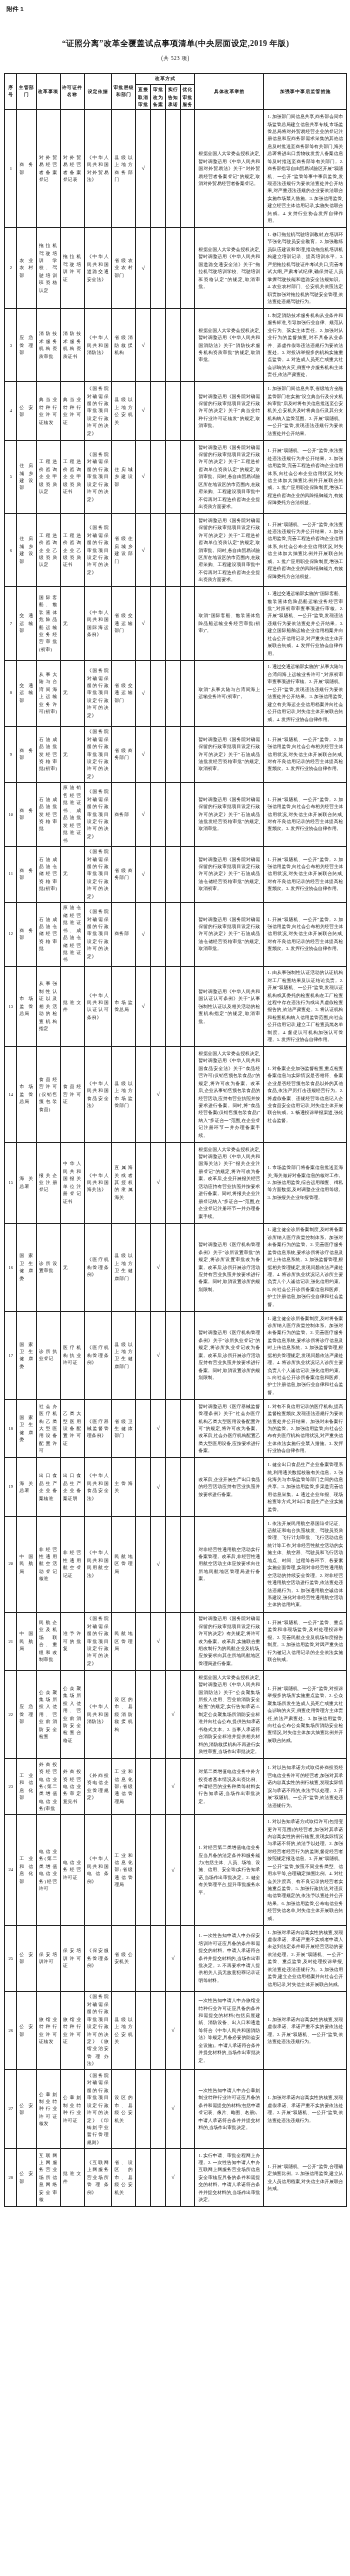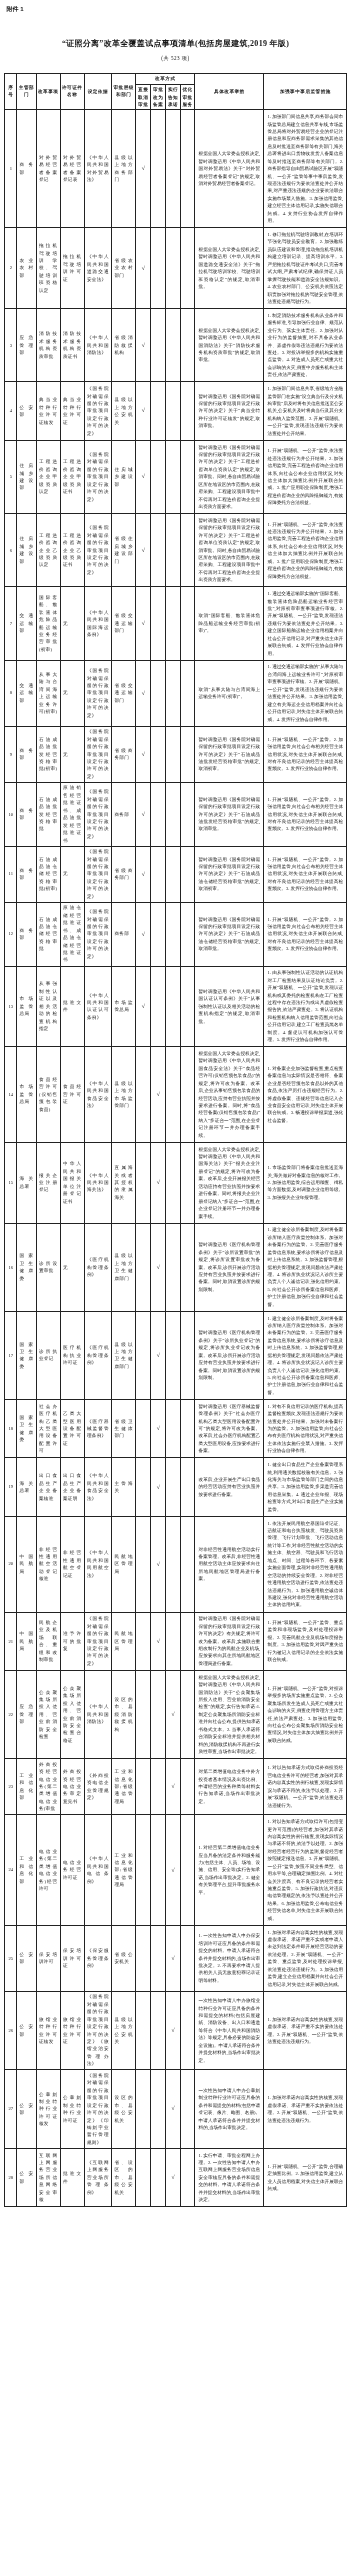--- a/index.html
+++ b/index.html
@@ -66,21 +66,21 @@
     text-align:justify;
     text-justify:inter-character;
     padding:2.7px 3.2px;
   }
 </style>
 </head>
 <body>
 
 <div class="sheet">
   <div class="attachment">附件 1</div>
-  <div class="title">“证照分离”改革全覆盖试点事项清单(包括房屋建筑,2019 年版)</div>
+  <div class="title">“证照分离”改革全覆盖试点事项清单(中央层面设定,2019 年版)</div>
   <div class="subtitle">(共 523 项)</div>
 
   <table class="list">
     <colgroup>
       <col style="width:12px">
         <col style="width:19.4px">
         <col style="width:24px">
         <col style="width:24px">
       <col style="width:27.5px">
         <col style="width:24px">

